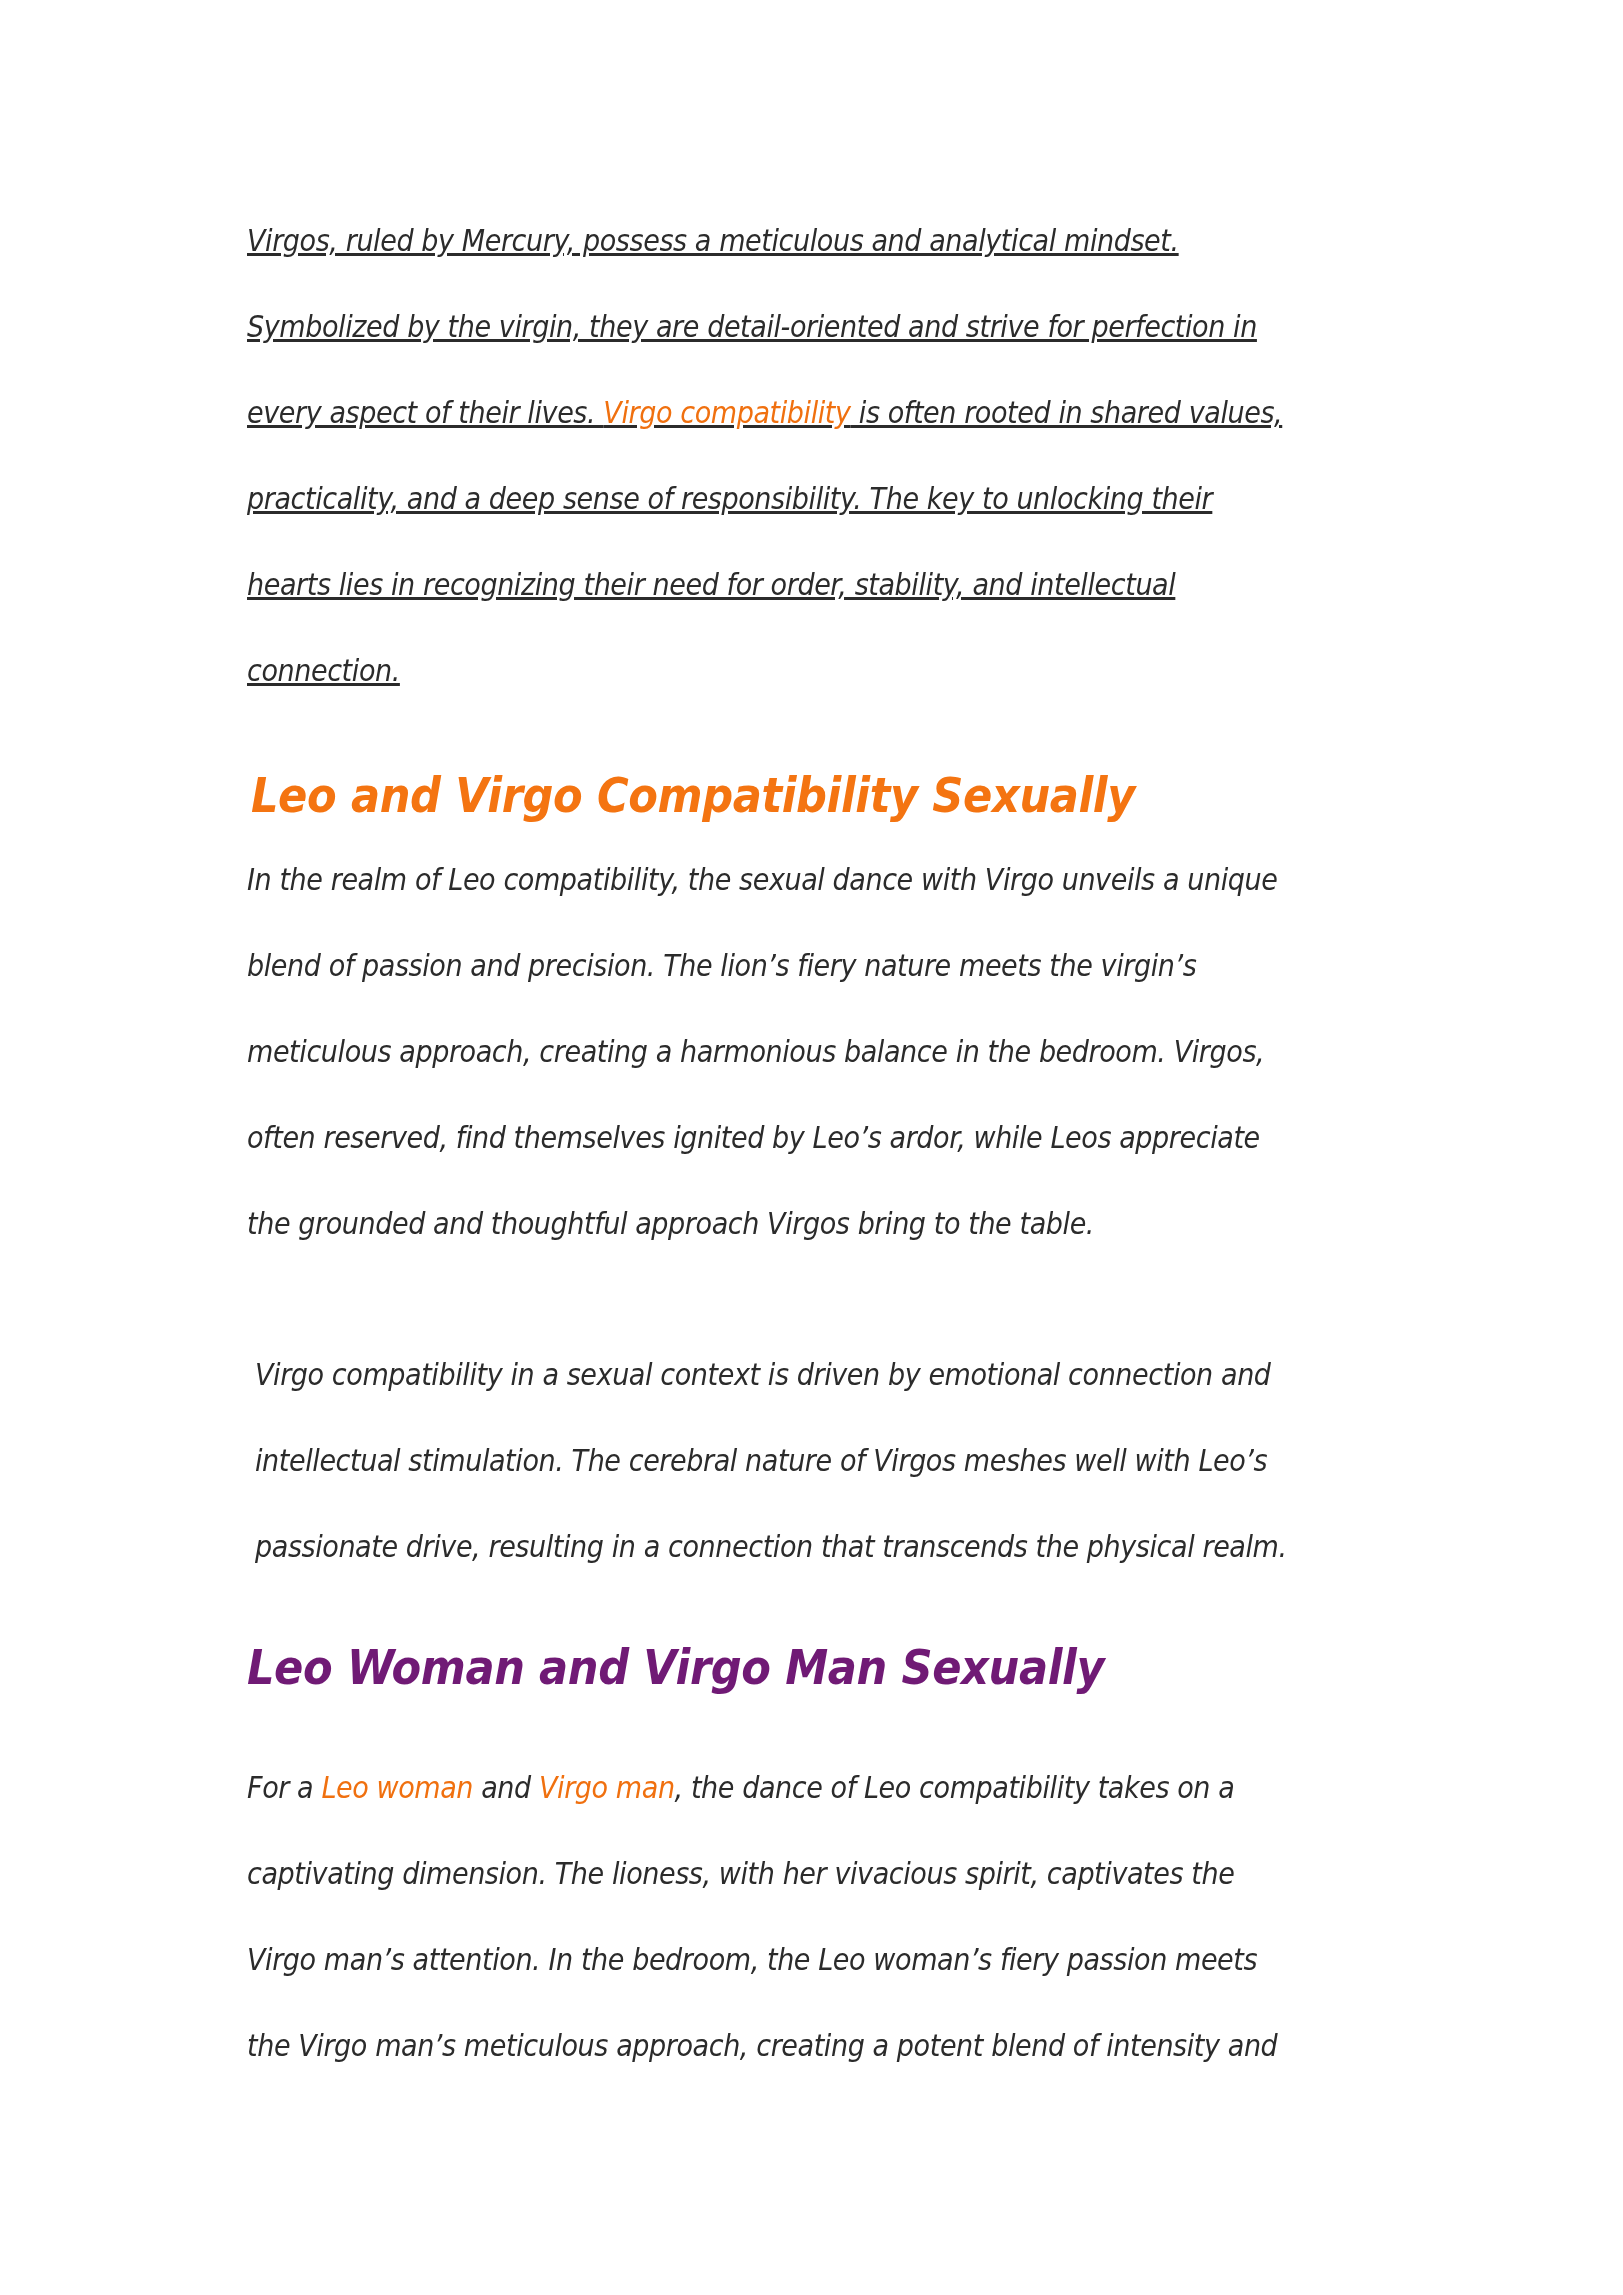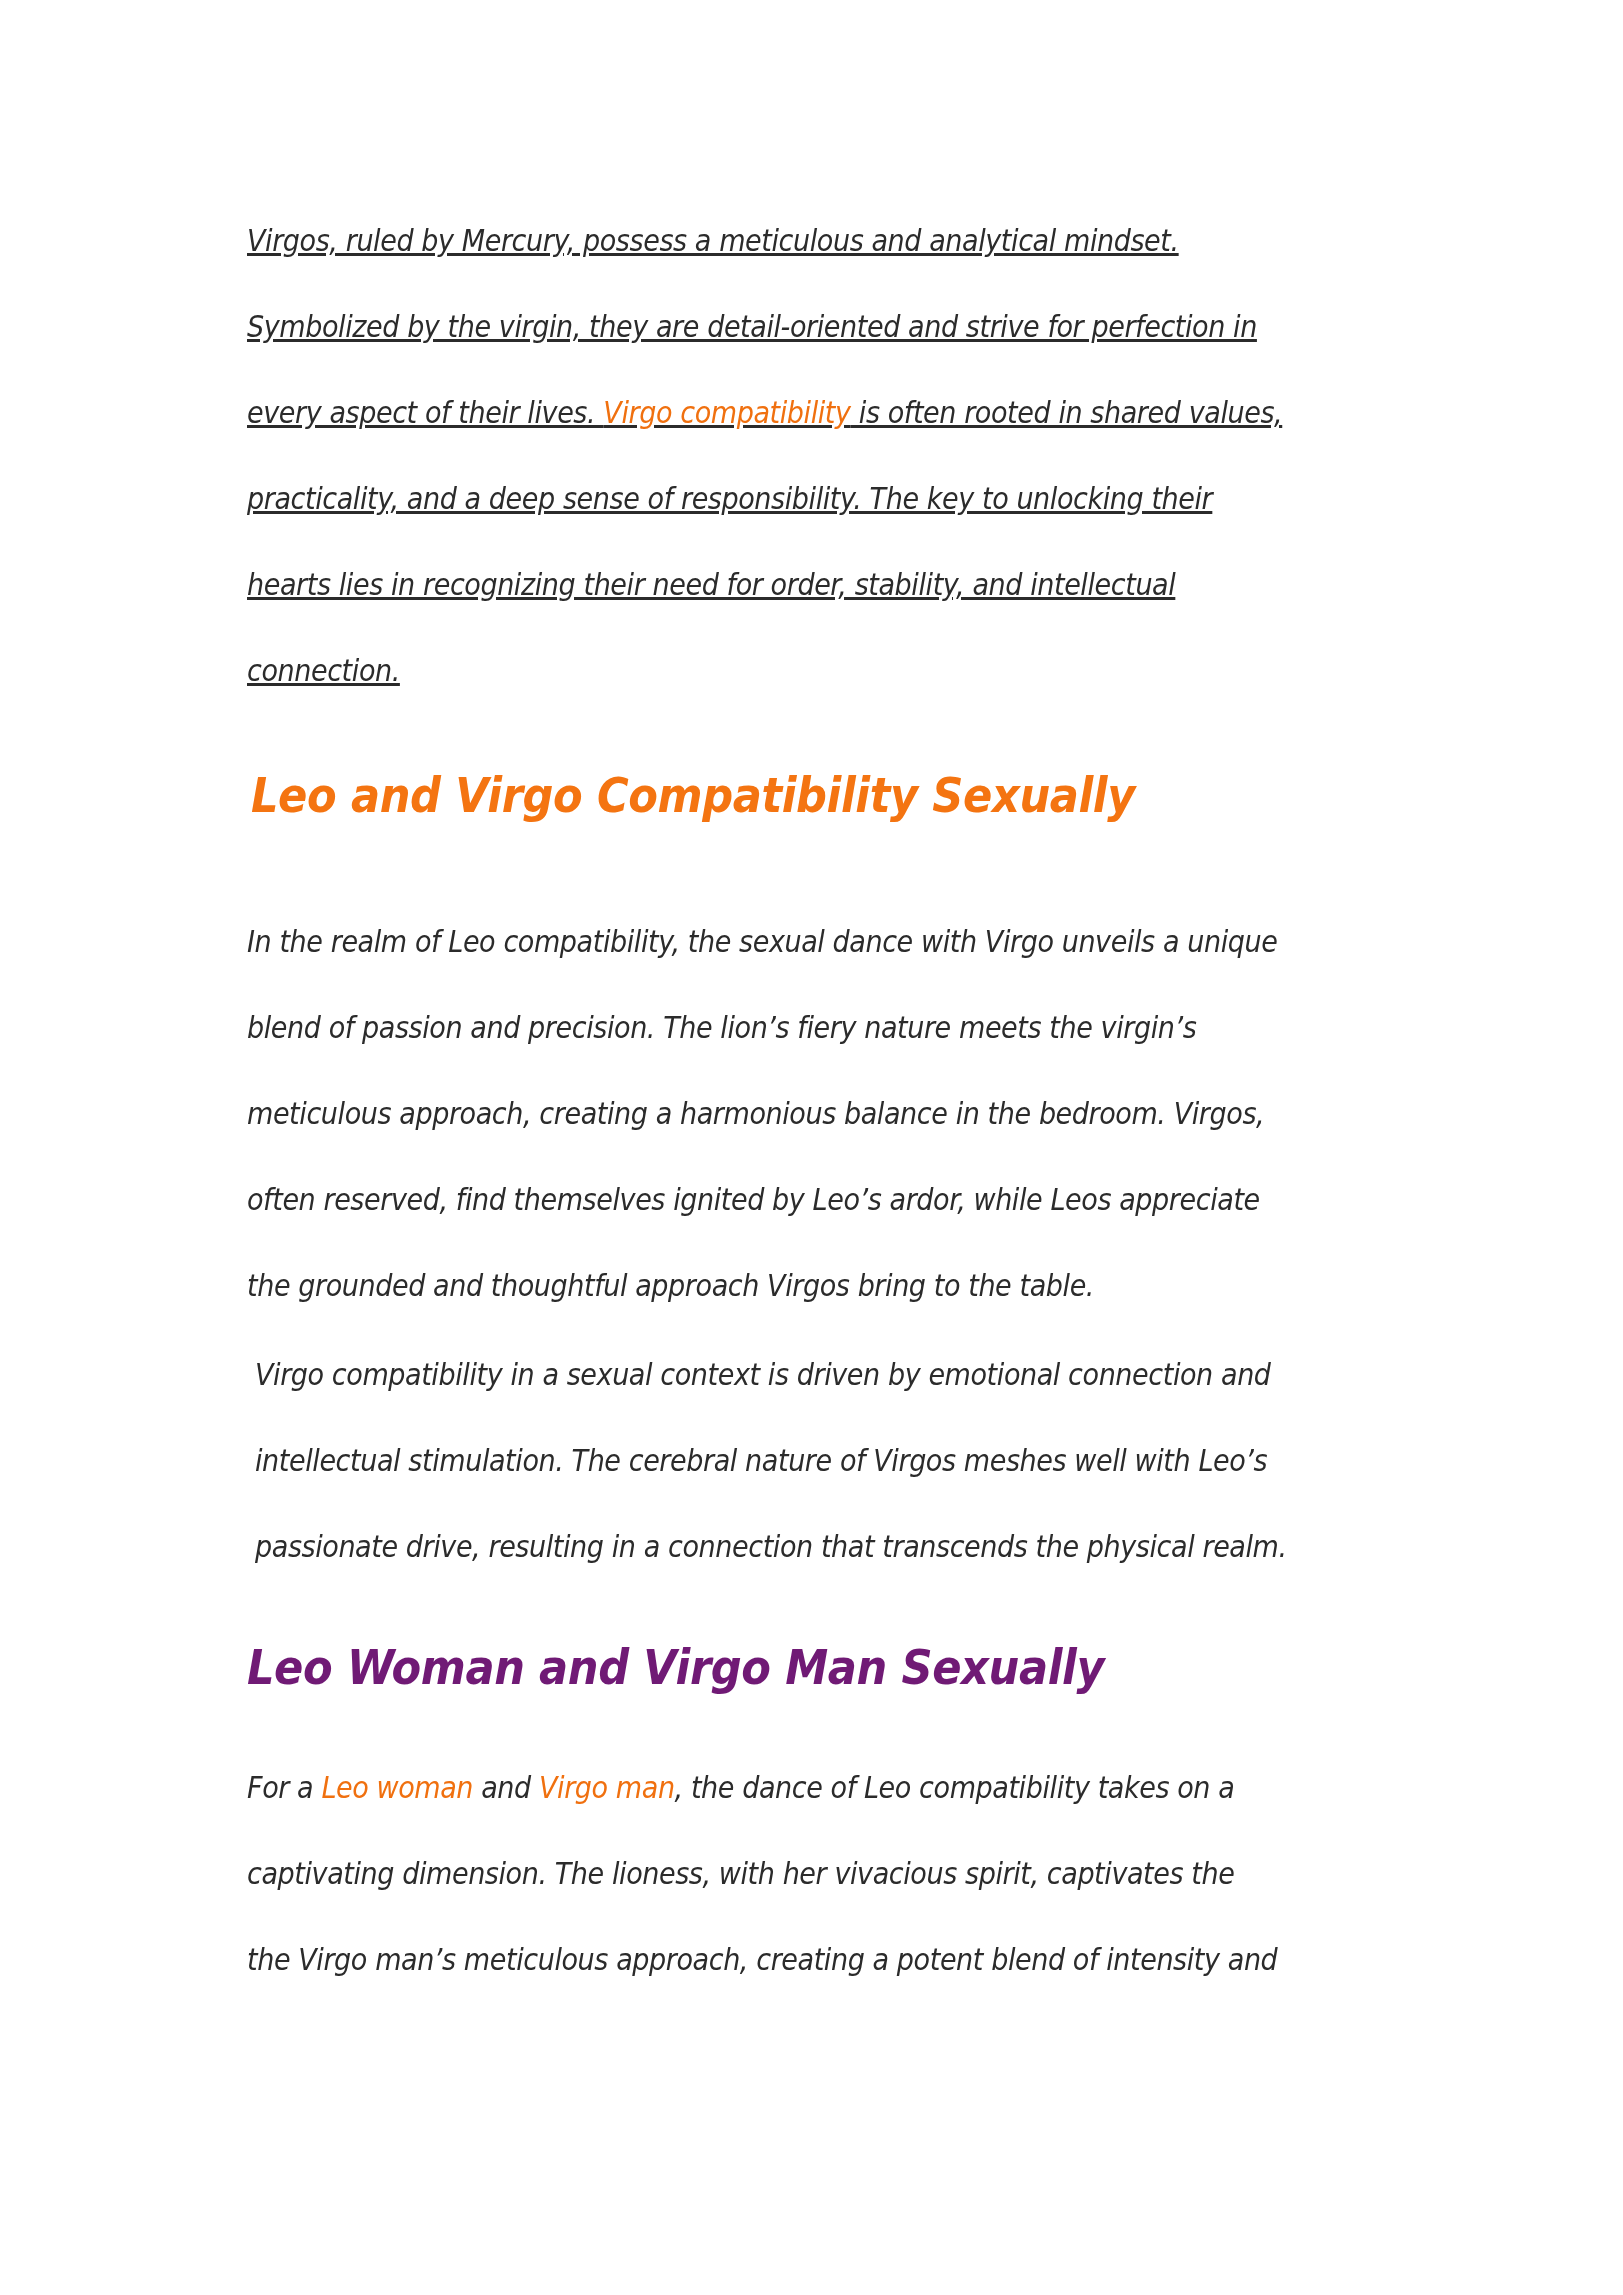--- a/index.html
+++ b/index.html
@@ -38,36 +38,37 @@
     <span class="line">Virgos, ruled by Mercury, possess a meticulous and analytical mindset.</span>
     <span class="line">Symbolized by the virgin, they are detail-oriented and strive for perfection in</span>
     <span class="line"><span>every aspect of their lives. </span><a class="link">Virgo compatibility</a><span> is often rooted in shared values,</span></span>
     <span class="line">practicality, and a deep sense of responsibility. The key to unlocking their</span>
     <span class="line">hearts lies in recognizing their need for order, stability, and intellectual</span>
     <span class="line">connection.</span>
   </p>
 
   <h2 class="h1" style="top:763px;">Leo and Virgo Compatibility Sexually</h2>
 
-  <p class="para" style="top:899px;">
+  <p class="para" style="top:837px;">
     <span class="line">In the realm of Leo compatibility, the sexual dance with Virgo unveils a unique</span>
     <span class="line">blend of passion and precision. The lion’s fiery nature meets the virgin’s</span>
     <span class="line">meticulous approach, creating a harmonious balance in the bedroom. Virgos,</span>
     <span class="line">often reserved, find themselves ignited by Leo’s ardor, while Leos appreciate</span>
     <span class="line">the grounded and thoughtful approach Virgos bring to the table.</span>
   </p>
 
   <p class="para" style="top:1332px;margin-left:8px;">
     <span class="line">Virgo compatibility in a sexual context is driven by emotional connection and</span>
     <span class="line">intellectual stimulation. The cerebral nature of Virgos meshes well with Leo’s</span>
     <span class="line">passionate drive, resulting in a connection that transcends the physical realm.</span>
   </p>
 
   <h3 class="h2" style="top:1639px;">Leo Woman and Virgo Man Sexually</h3>
 
   <p class="para" style="top:1745px;">
     <span class="line"><span>For a </span><a class="link">Leo woman</a><span> and </span><a class="link">Virgo man</a><span>, the dance of Leo compatibility takes on a</span></span>
     <span class="line">captivating dimension. The lioness, with her vivacious spirit, captivates the</span>
+    <span class="line">Virgo man’s attention. In the bedroom, the Leo woman’s fiery passion meets</span>
     <span class="line">the Virgo man’s meticulous approach, creating a potent blend of intensity and</span>
   </p>
 
 </div>
 
 
 </body></html>

